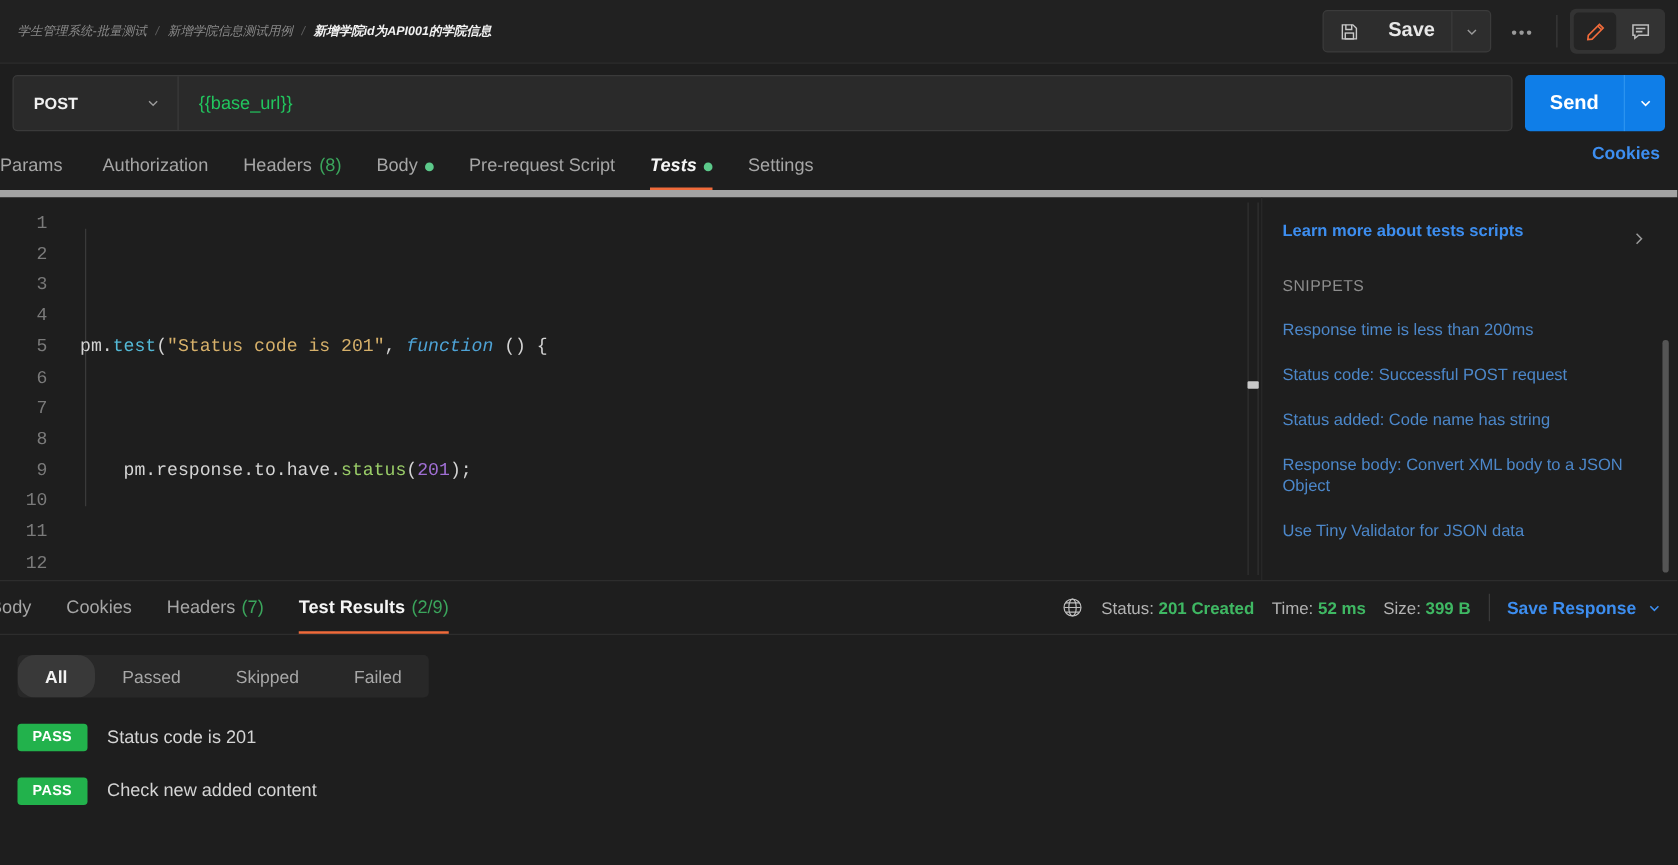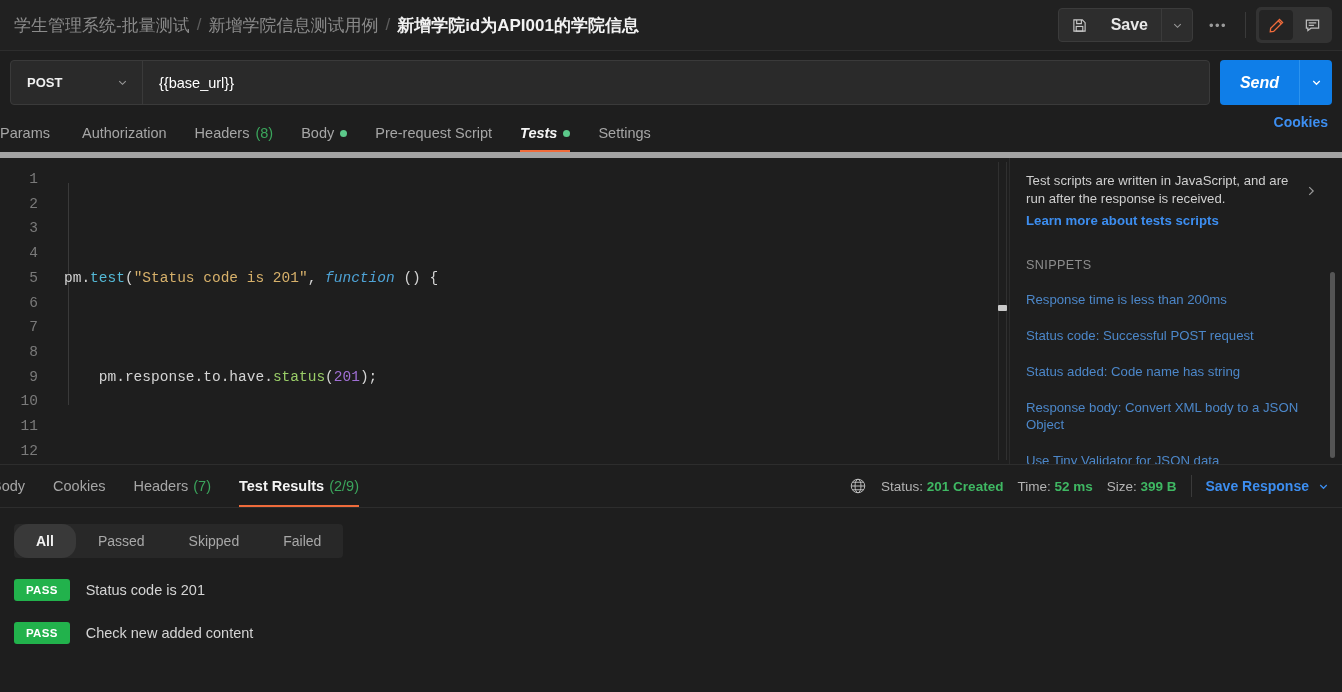--- a/index.html
+++ b/index.html
@@ -12,21 +12,21 @@
   }
 
   
   .topbar {
     height: 51px; width: 100%;
     background: #212121;
     display: flex; align-items: center;
     border-bottom: 1px solid #2d2d2d;
     padding: 0 10px 0 14px;
   }
-  .breadcrumb { display: flex; align-items: center; font-size: 17px; flex: 1; white-space: nowrap; }
+  .breadcrumb { display: flex; align-items: center; font-size: 10px; flex: 1; white-space: nowrap; font-style: italic; }
   .bc-item { color: #8b8b8b; }
   .bc-item.current { color: #f2f2f2; font-weight: bold; }
   .bc-sep { color: #5d5d5d; margin: 0 7px; }
 
   .top-actions { display: flex; align-items: center; }
   .save-group {
     display: flex; align-items: center;
     background: #2d2d2d; border: 1px solid #3b3b3b; border-radius: 4px;
     height: 34px; overflow: hidden;
   }
@@ -40,24 +40,24 @@
   .icon-sq.active { background: #242424; }
 
   
   .urlbar { height: 63px; display: flex; align-items: center; padding: 0 10px; gap: 0; }
   .method-url {
     flex: 1; display: flex; align-items: center; height: 45px;
     background: #2a2a2a; border: 1px solid #3a3a3a; border-radius: 4px;
   }
   .method { width: 131px; height: 100%; display: flex; align-items: center; justify-content: space-between; padding: 0 13px 0 16px; font-size: 13px; font-weight: bold; color: #f0f0f0; }
   .method-sep { width: 1px; height: 100%; background: #3a3a3a; }
-  .url-input { flex: 1; padding: 0 16px; font-size: 14.5px; color: #ffffff; font-family: "Liberation Sans", sans-serif; }
+  .url-input { flex: 1; padding: 0 16px; font-size: 14.5px; color: #22c55e; font-family: "Liberation Sans", sans-serif; }
   .send-group {
     display: flex; align-items: flex-start; height: 45px; margin-left: 10px;
-    background: #0f7ee8; border-radius: 4px; overflow: hidden; font-style: italic;
+    background: #0f7ee8; border-radius: 4px; overflow: hidden;
   }
   .send-btn { padding: 0 20px; font-size: 16px; font-weight: bold; color: #ffffff; height: 100%; display: flex; align-items: center; }
   .send-sep { width: 1px; height: 100%; background: #2b93ef; }
   .send-caret { width: 32px; height: 100%; display: flex; align-items: center; justify-content: center; color: #ffffff; }
 
   
   .reqtabs {
     display: flex; align-items: flex-start; height: 44px;
     padding: 0 10px 0 0; border-bottom: 6px solid #a3a3a3;
     position: relative;
@@ -303,21 +303,20 @@
     </div>
 
     <div class="ed-scroll">
       <div class="trackline"></div>
       <div class="trackline r"></div>
       <div class="ed-thumb"></div>
     </div>
   </div>
 
   <div class="snippets">
-    <div class="snip-intro">Test scripts are written in JavaScript, and are run after the response is received.</div>
     <a class="snip-learn">Learn more about tests scripts</a>
     <div class="snip-chev">
       <svg width="14" height="14" viewBox="0 0 16 16" fill="none" stroke="#9a9a9a" stroke-width="1.4">
           <path d="M6 3.5l4.5 4.5L6 12.5"></path>
         </svg>
     </div>
     <div class="snip-head">SNIPPETS</div>
 
     <div class="snip-item">Response time is less than 200ms</div>
     <div class="snip-item">Status code: Successful POST request</div>

